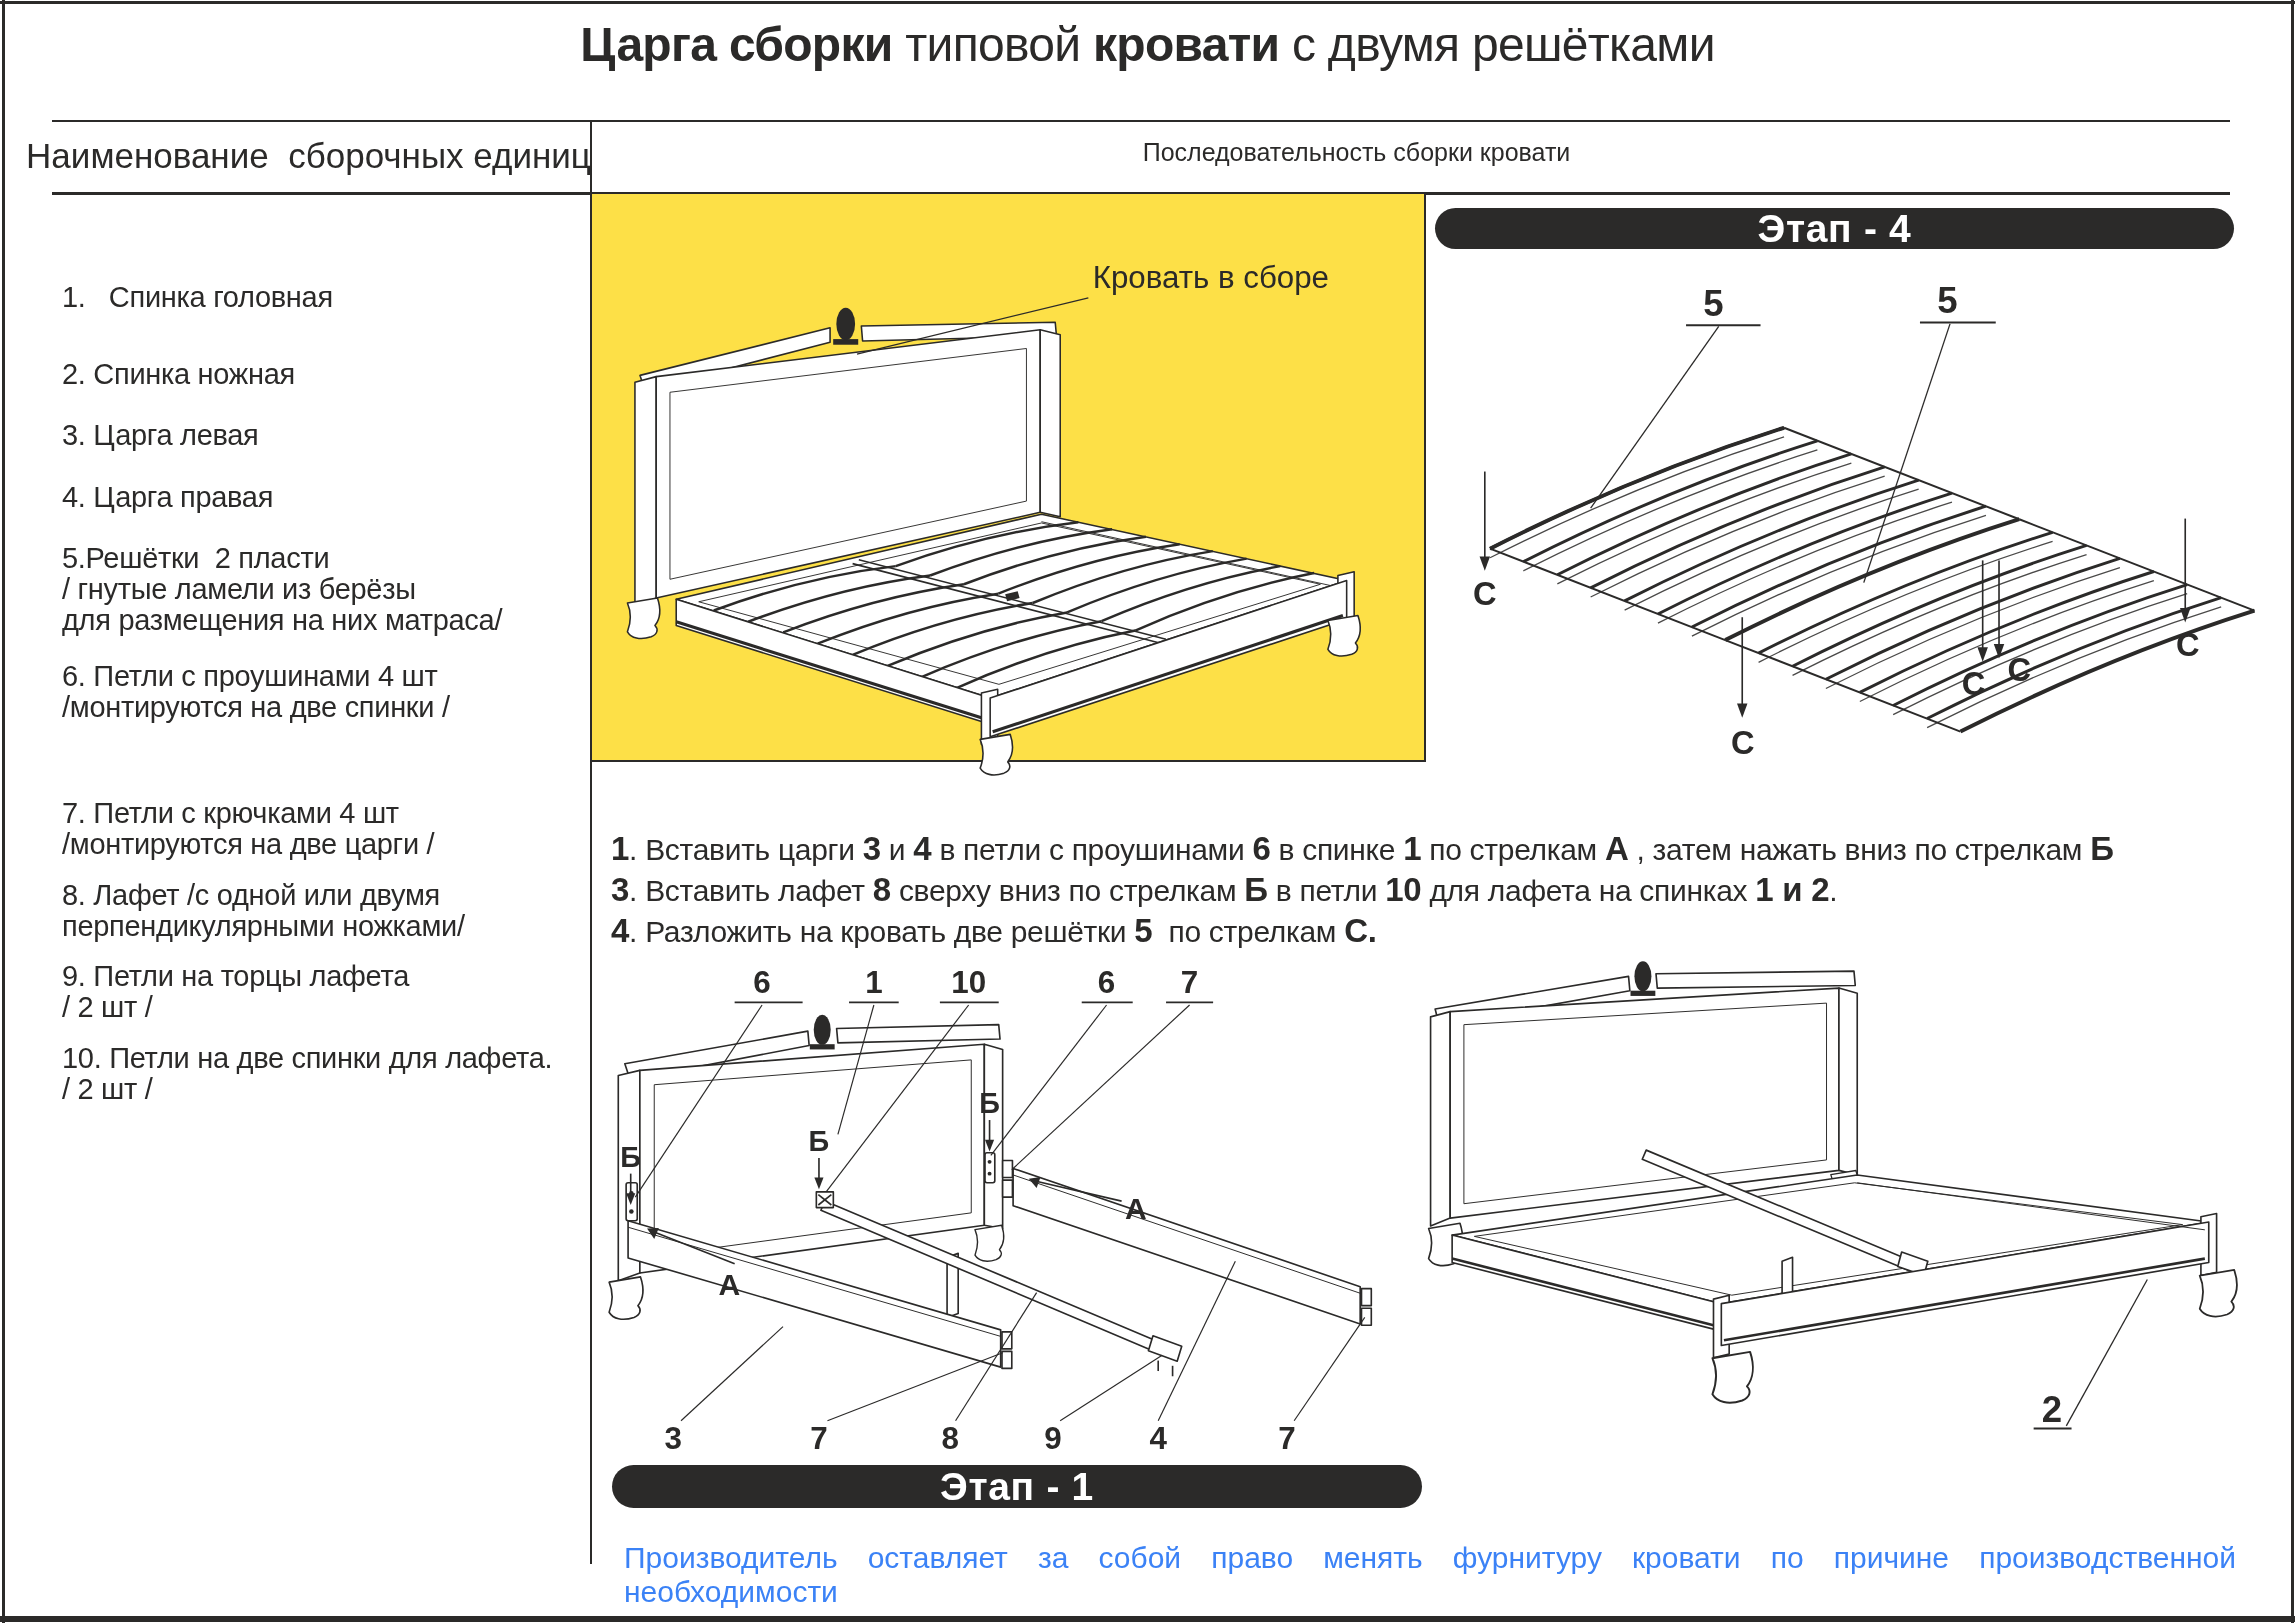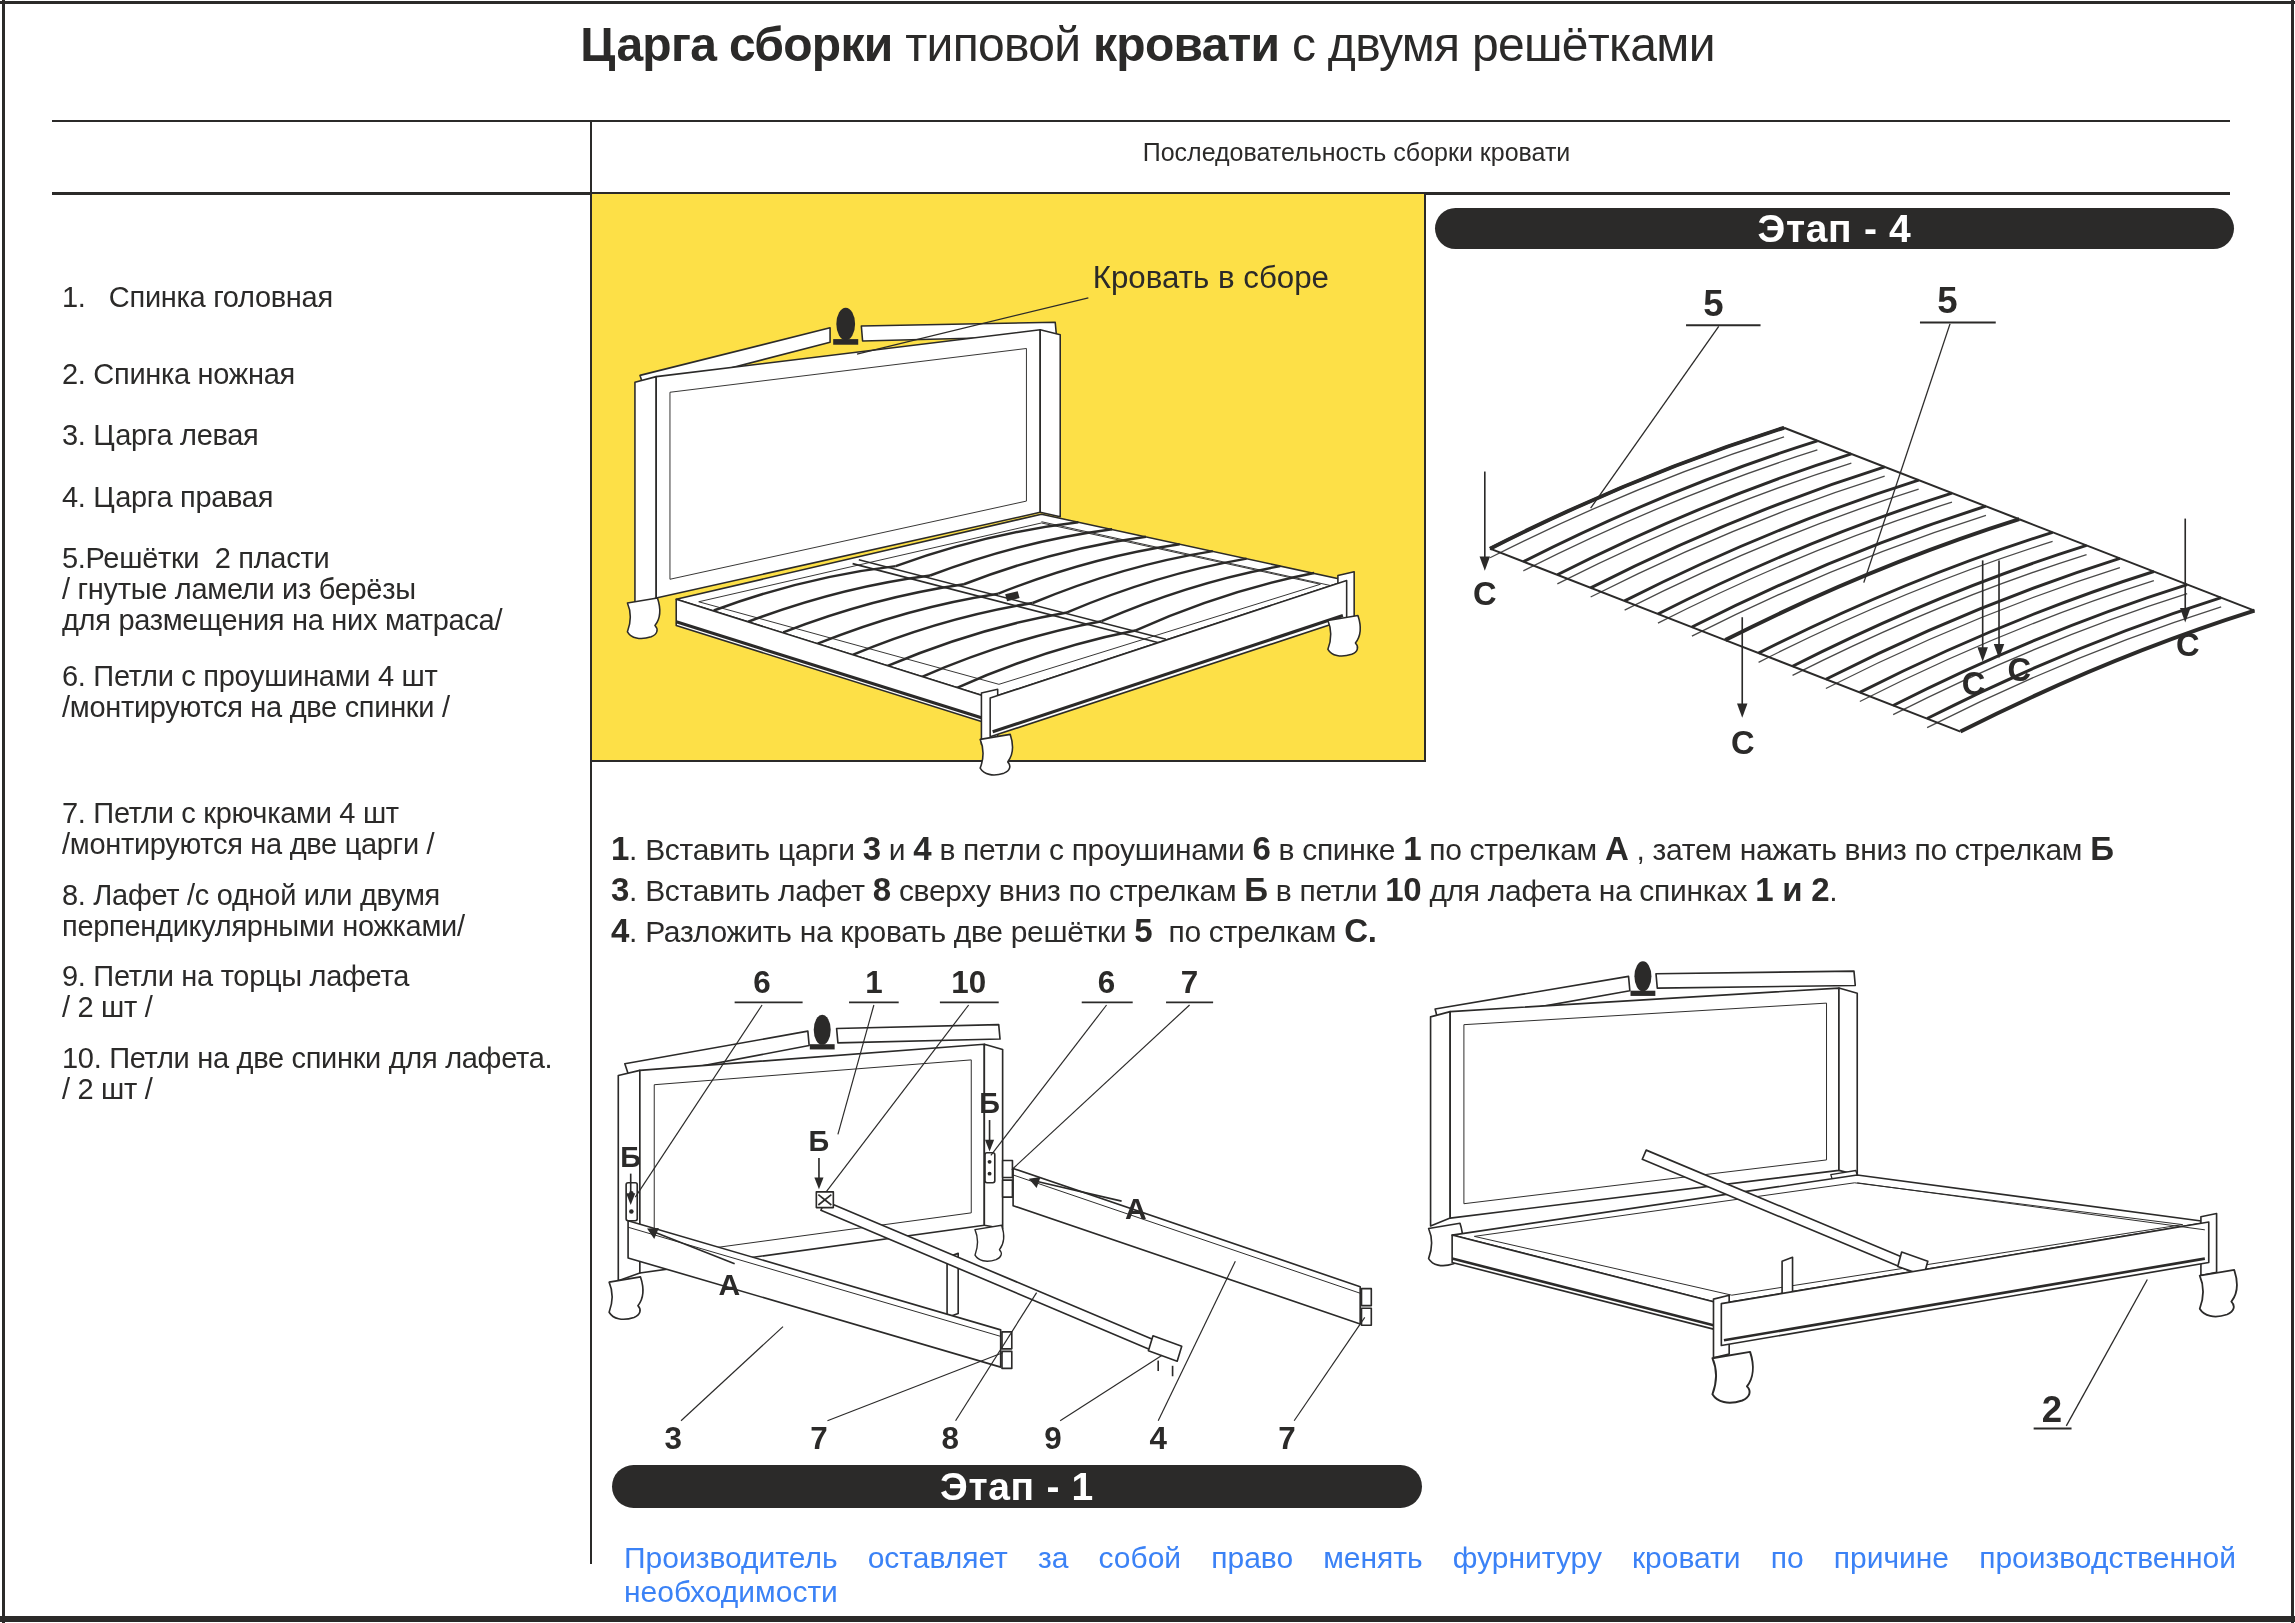--- a/index.html
+++ b/index.html
@@ -36,20 +36,21 @@
   <div class="border" style="left:2px;top:0;width:2.6px;height:1624px;"></div>
   <div class="border" style="left:2291px;top:0;width:2.6px;height:1624px;"></div>
   <div class="border" style="left:0;top:1616px;width:2295px;height:5.9px;"></div>
 
   <div class="title"><span class="bb">Царга сборки</span><span> типовой </span><span class="bb">кровати</span><span> с двумя решётками</span></div>
 
   <div class="rule" style="left:52px;top:120px;width:2178px;"></div>
   <div class="rule" style="left:52px;top:192px;width:2178px;height:2.6px;"></div>
   <div class="border" style="left:590px;top:120px;width:2px;height:1444px;"></div>
 
+  <div class="colhead" style="left:26px;top:136px;width:565px;">Наименование  сборочных единиц</div>
   <div class="colhead" style="left:592px;top:138px;width:1529px;font-size:25px;">Последовательность сборки кровати</div>
 
   <div class="partslist">
     <div class="part-item" style="top:282px;">1.   Спинка головная</div>
     <div class="part-item" style="top:359px;">2. Спинка ножная</div>
     <div class="part-item" style="top:420px;">3. Царга левая</div>
     <div class="part-item" style="top:482px;">4. Царга правая</div>
     <div class="part-item" style="top:543px;">5.Решётки  2 пласти
 / гнутые ламели из берёзы
 для размещения на них матраса/</div>

